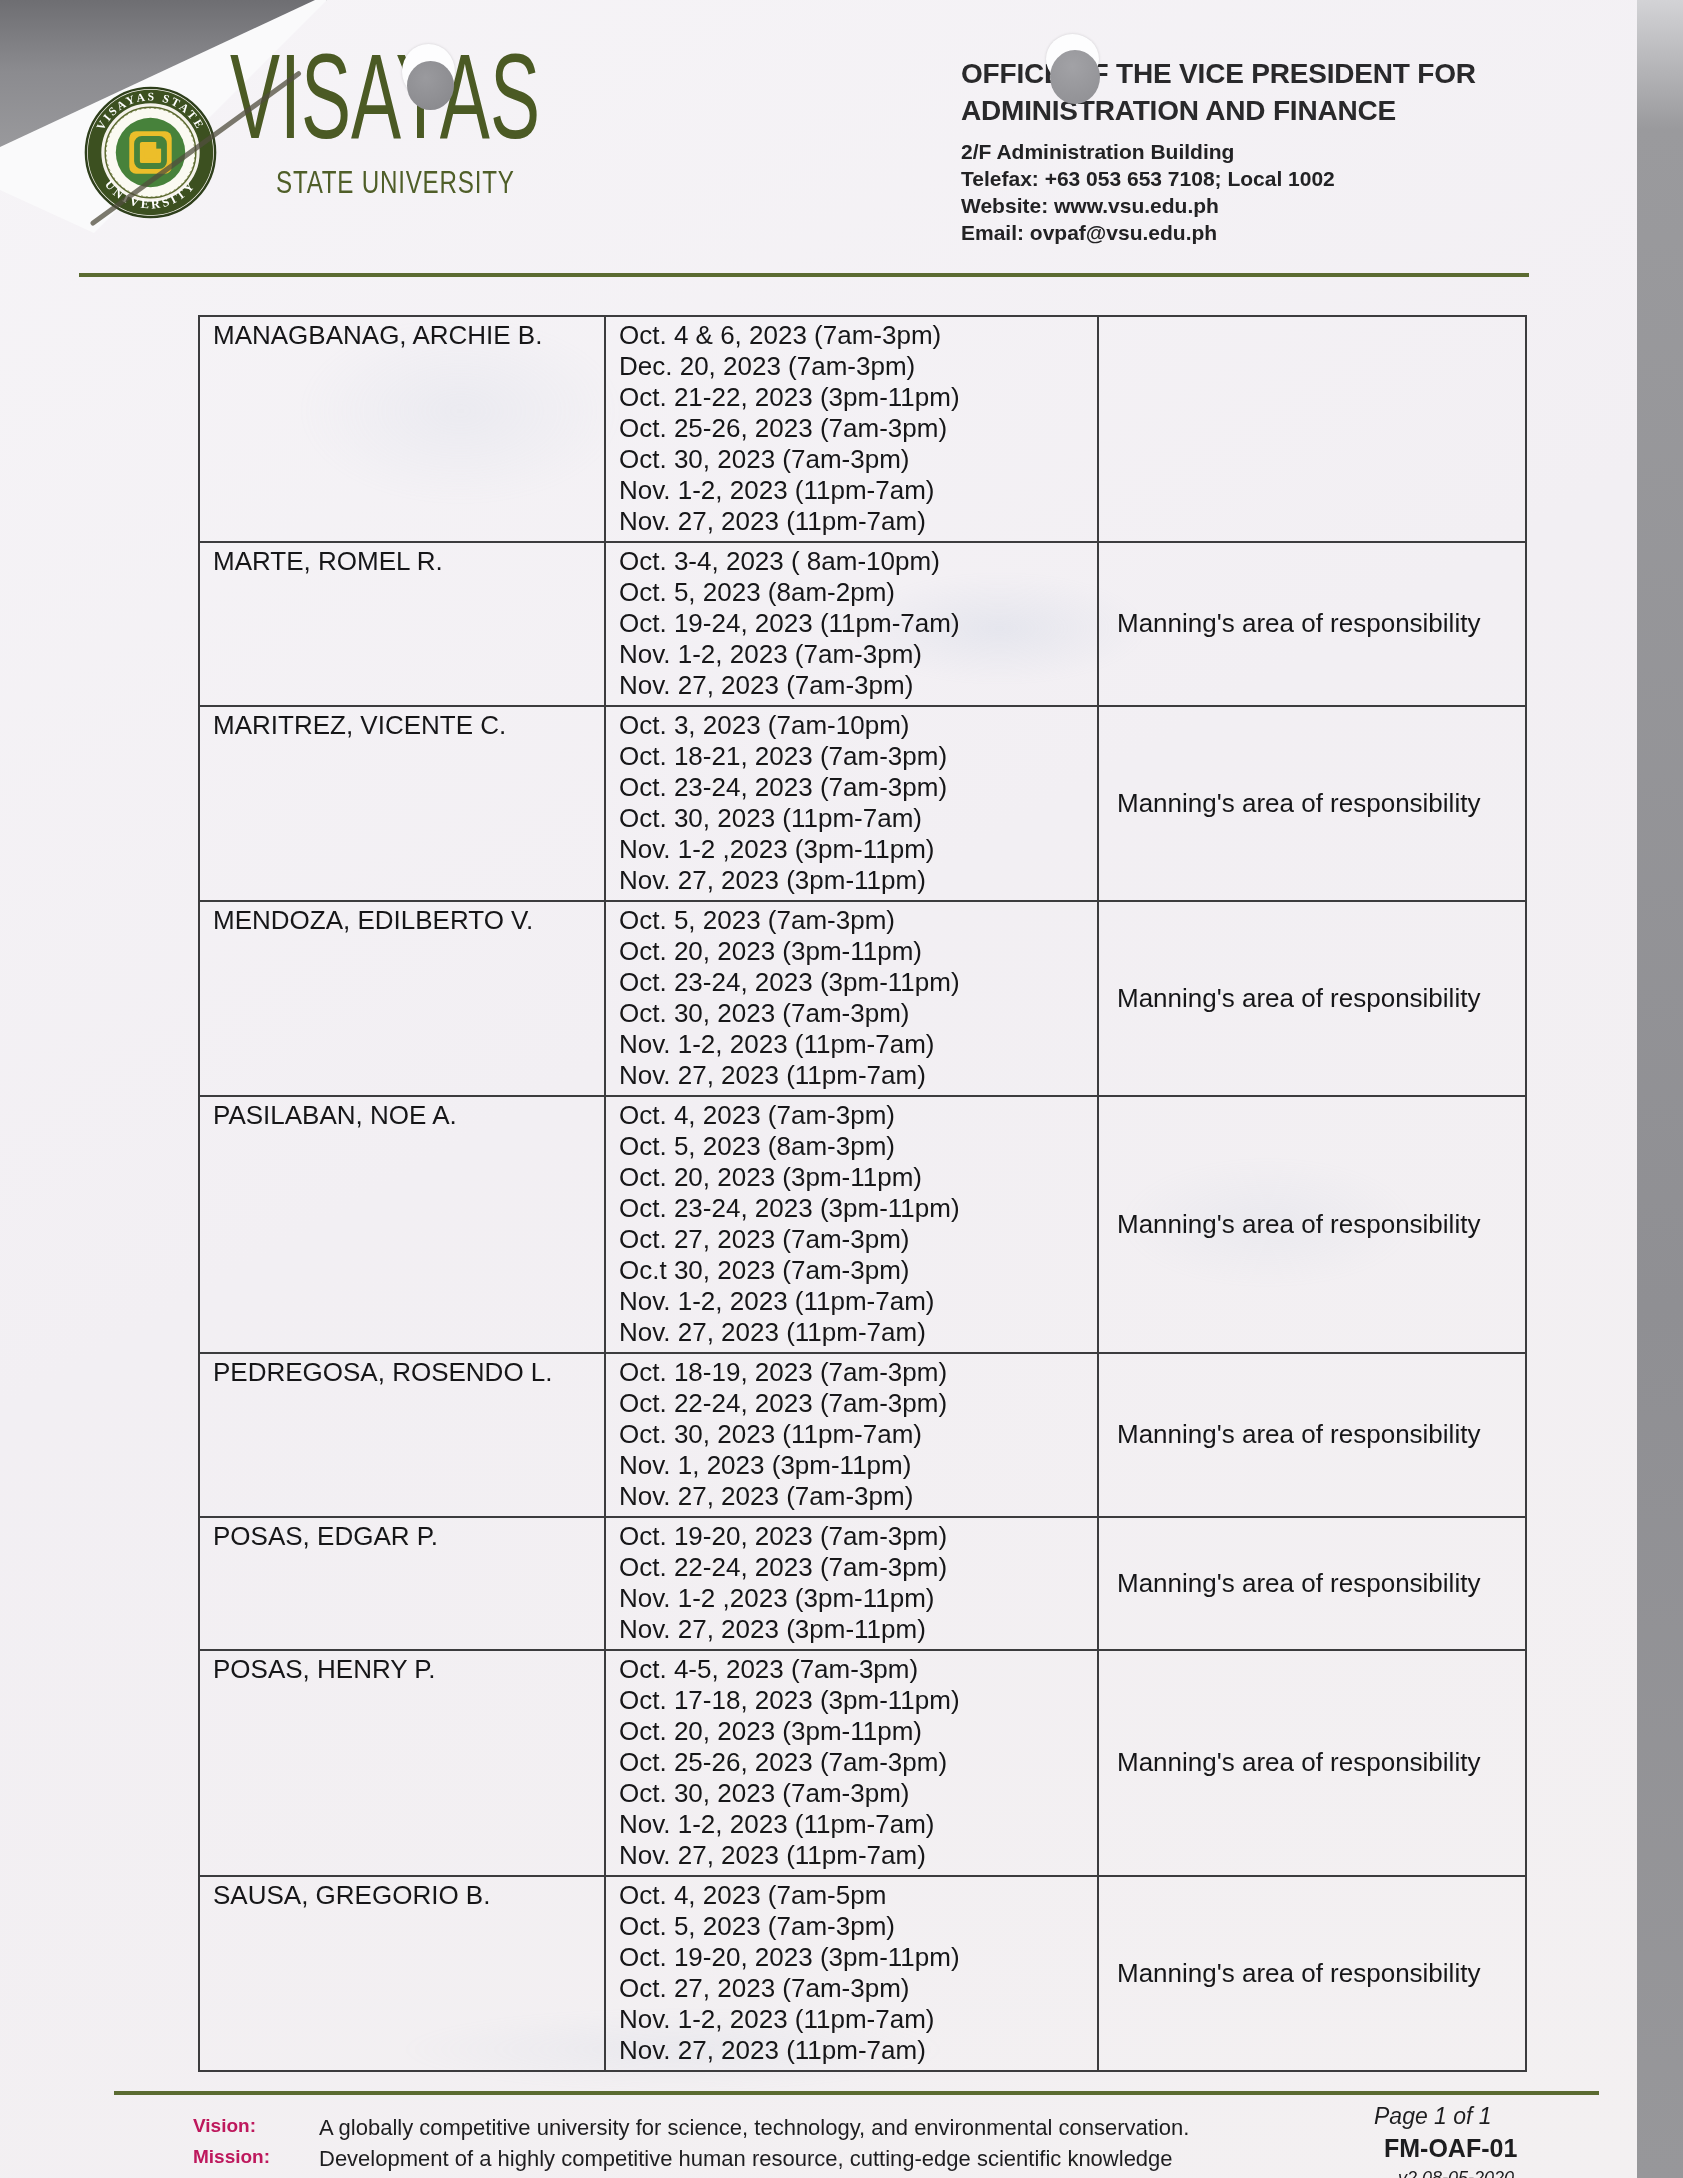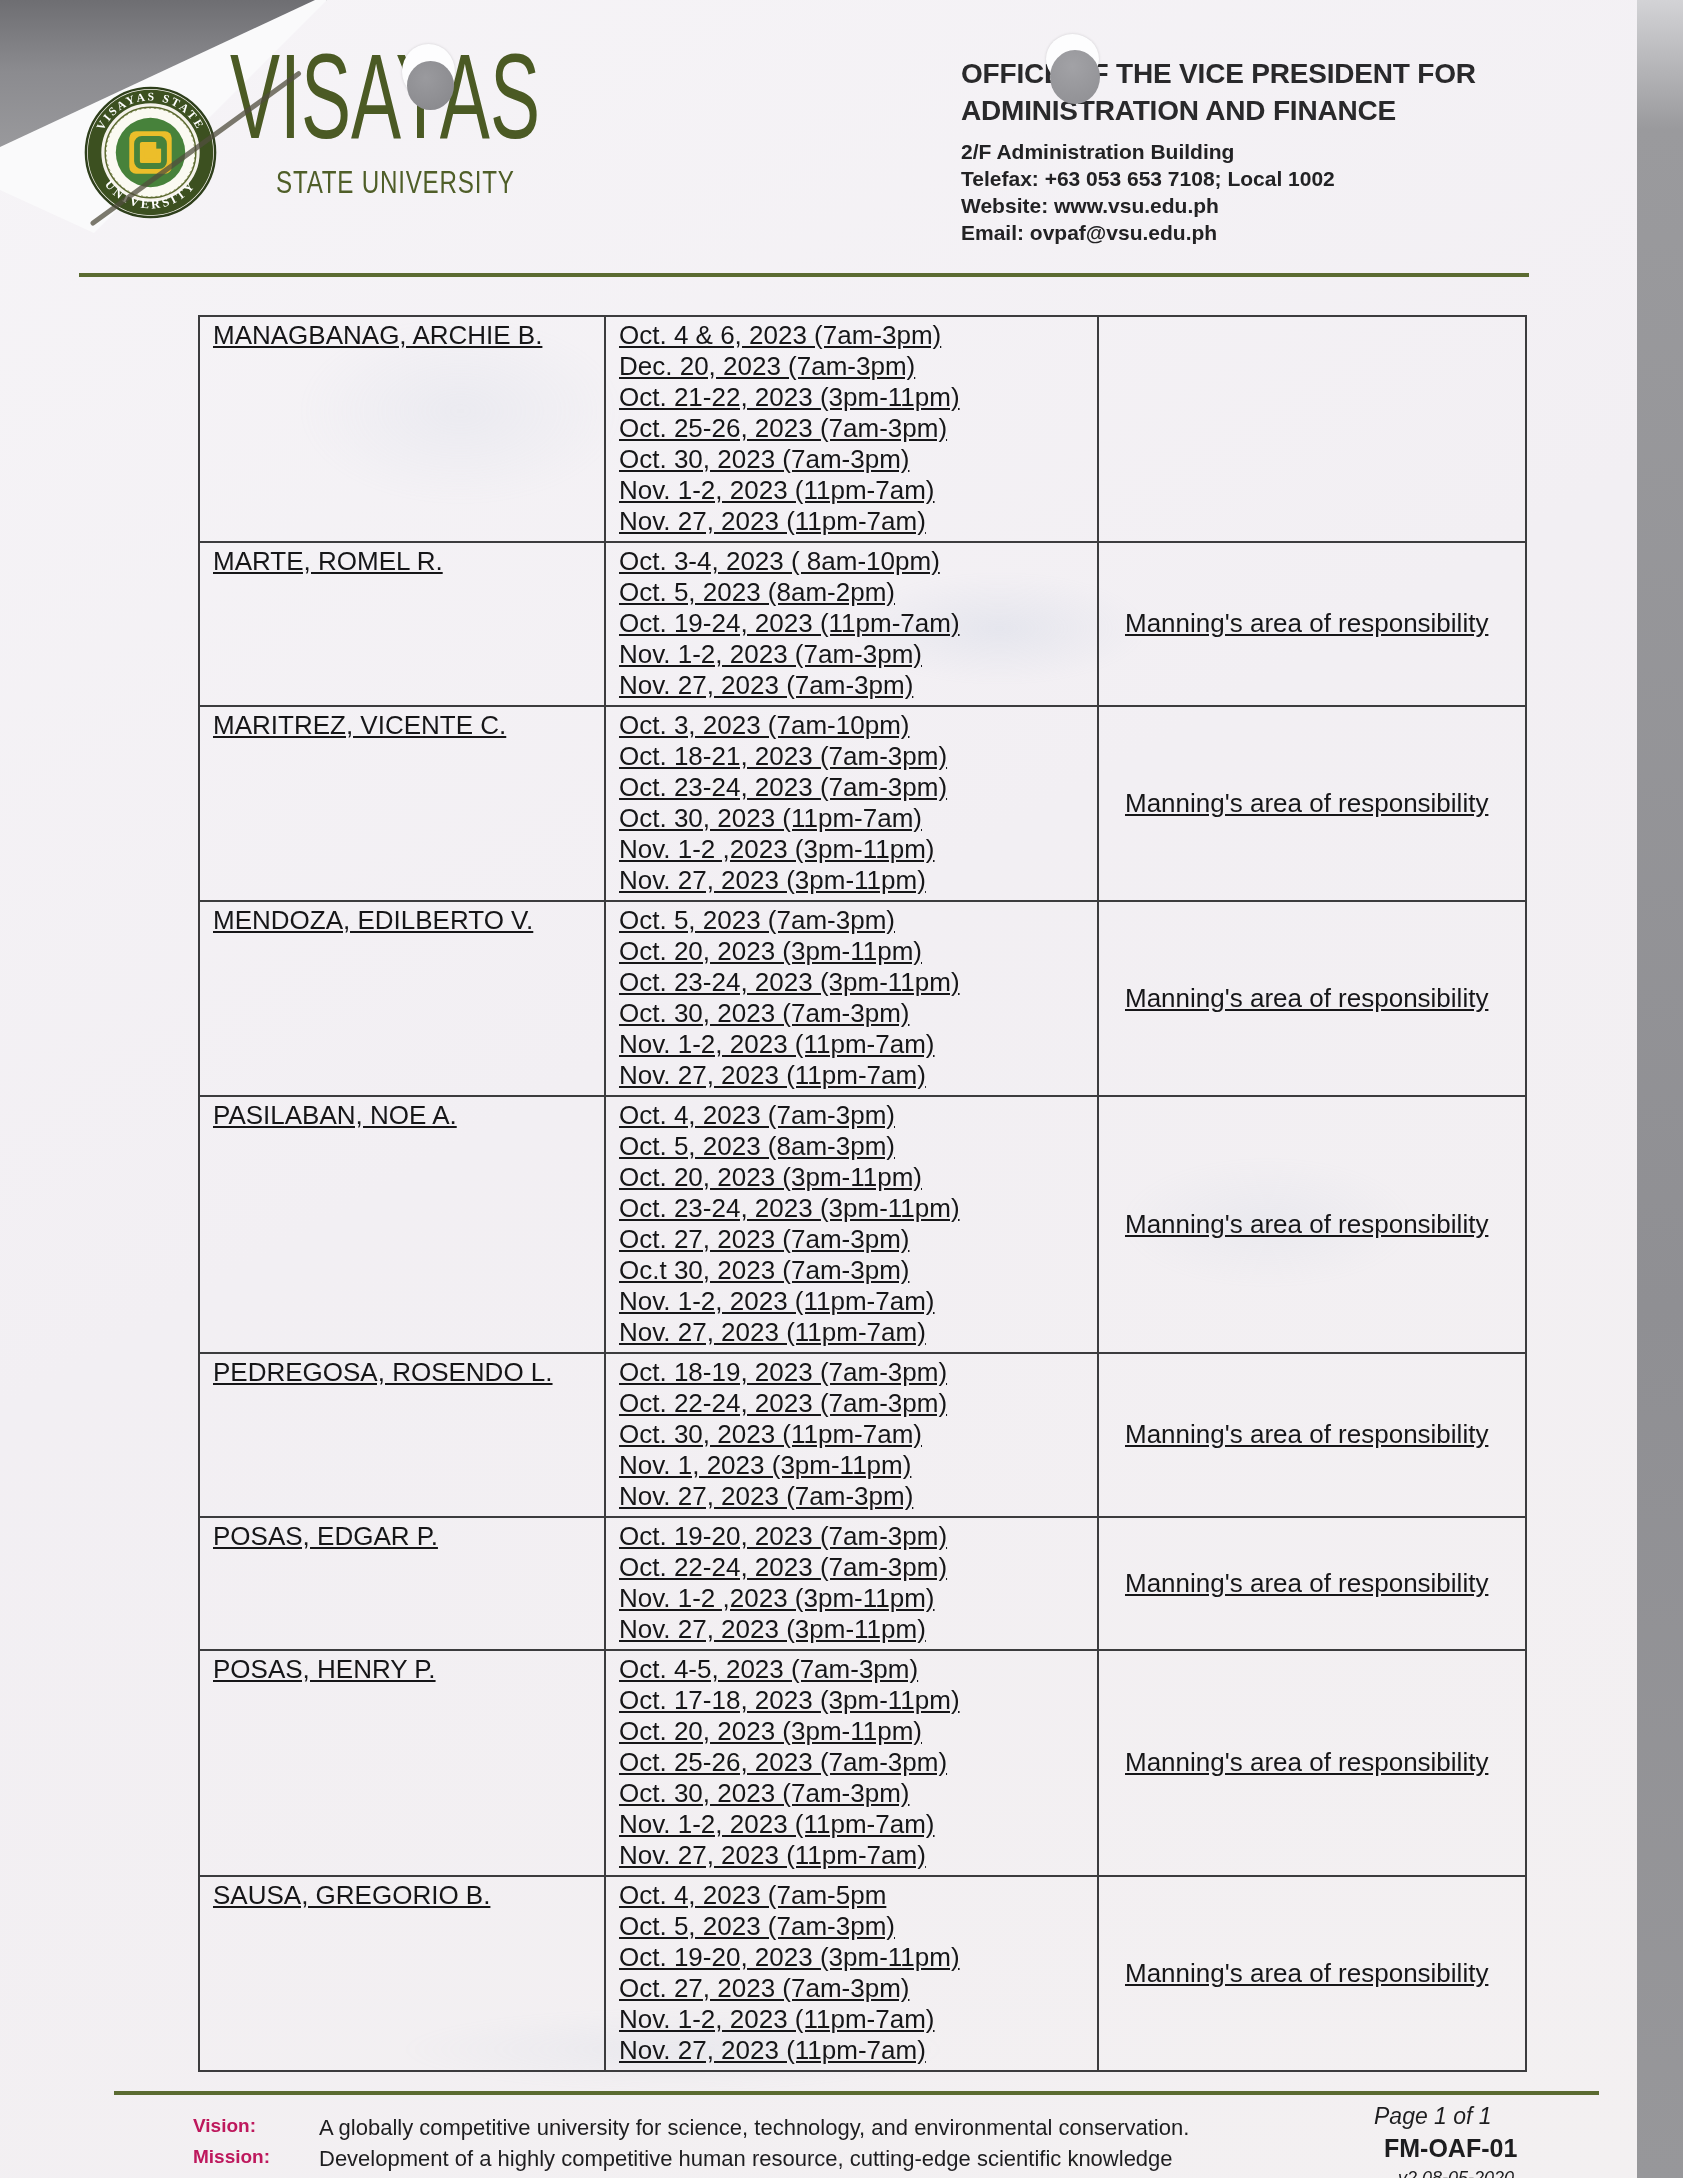--- a/index.html
+++ b/index.html
@@ -45,24 +45,24 @@
   .office-address{margin-top:9px;font-size:21px;line-height:27px;font-weight:700;color:#2c2c2e;}
   .office-address div{font-weight:700;color:#222224;}
   .rule{height:4px;background:#5b6b31;}
   .rule-top{left:79px;top:273px;width:1450px;}
   .rule-bottom{left:114px;top:2091px;width:1485px;}
 
   
   .sched{left:198px;top:315px;width:1329px;border:2px solid #3c3c3e;box-sizing:border-box;background:transparent;}
   .row{display:grid;grid-template-columns:406px 493px 1fr;border-top:2px solid #3c3c3e;}
   .row:first-child{border-top:none;}
-  .cell{box-sizing:border-box;padding:3px 6px 4px 13px;font-size:26px;line-height:31px;text-decoration:underline;}
+  .cell{box-sizing:border-box;padding:3px 6px 4px 13px;font-size:26px;line-height:31px;}
   .cell.name{border-right:2px solid #3c3c3e;}
   .cell.dates{border-right:2px solid #3c3c3e;white-space:nowrap;}
-  .cell.remark{display:flex;align-items:center;padding-left:26px;font-size:26px;}
+  .cell.remark{display:flex;align-items:center;padding-left:18px;font-size:26px;}
 
   
   .f-label{font-weight:700;font-size:19px;color:#be185d;}
   .f-text{font-size:22px;color:#1d1d1f;white-space:nowrap;}
   .vision-label{left:193px;top:2115px;}
   .vision-text{left:319px;top:2115px;}
   .mission-label{left:193px;top:2146px;}
   .mission-text{left:319px;top:2146px;}
   .page-num{left:1374px;top:2103px;font-style:italic;font-size:23px;}
   .form-code{left:1384px;top:2134px;font-weight:700;font-size:25px;}

